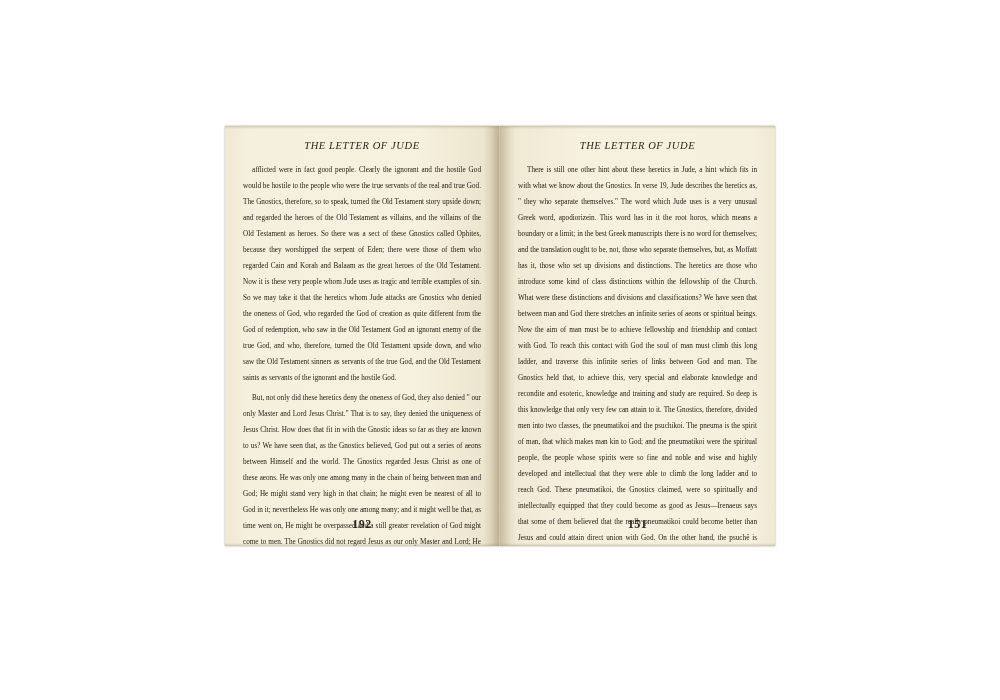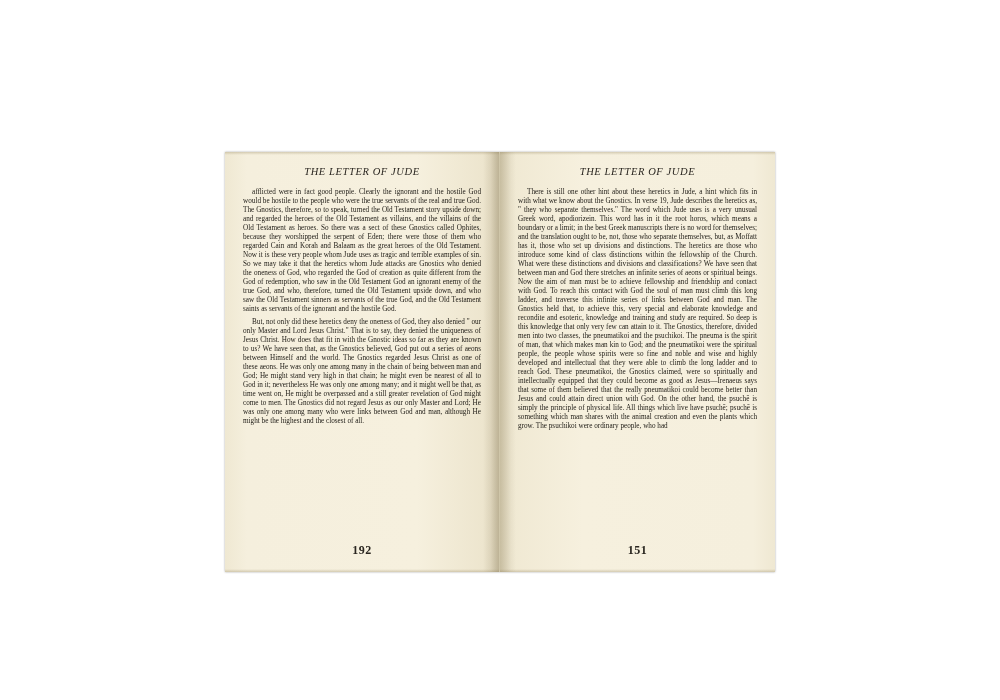--- a/index.html
+++ b/index.html
@@ -9,21 +9,21 @@
     width: 1000px;
     height: 700px;
     overflow: hidden;
   }
   body {
     font-family: "Liberation Serif", serif;
   }
   #book-scan {
     position: absolute;
     left: 225px;
-    top: 152px;
+    top: 126px;
     width: 550px;
     height: 420px;
     background: #7f1d1d;
     box-shadow: 0 0 2px rgba(0,0,0,0.35);
     display: flex;
     overflow: hidden;
   }
   .page {
     position: relative;
     box-sizing: border-box;
@@ -58,21 +58,21 @@
     text-align: center;
     font-style: italic;
     font-size: 10.5px;
     letter-spacing: 0.6px;
     color: #2a2620;
     margin: 0 0 11px 0;
     text-transform: none;
   }
   .col {
     font-size: 7.2px;
-    line-height: 9.0px;
+    line-height: 16px;
     text-align: justify;
     color: #23201a;
     hyphens: auto;
     -webkit-hyphens: auto;
   }
   .col p {
     margin: 0 0 4px 0;
     text-indent: 9px;
   }
   .col p.first {

